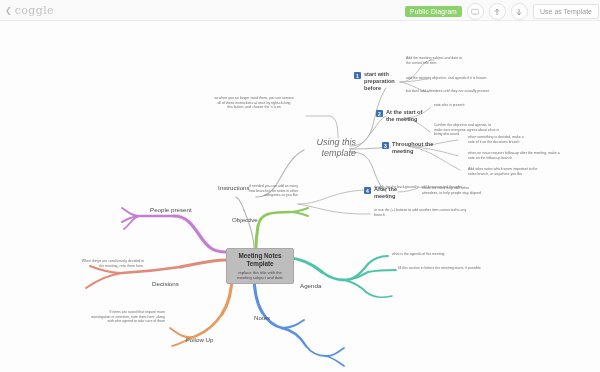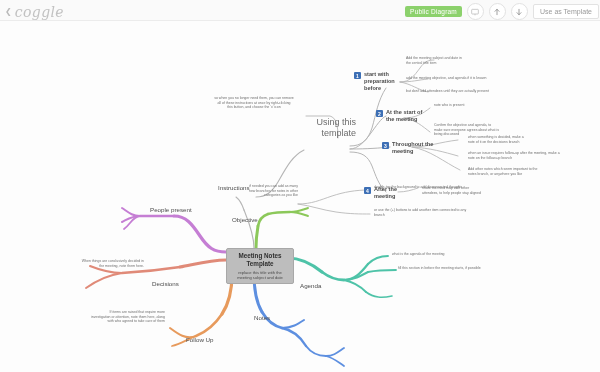--- a/index.html
+++ b/index.html
@@ -5,22 +5,22 @@
   html,body{margin:0;padding:0;background:#ffffff;}
   body{width:600px;height:372px;overflow:hidden;
        font-family:"Liberation Sans","DejaVu Sans",sans-serif;}
   #app{position:relative;width:600px;height:372px;background:#fdfdfd;}
 
   
   #topbar{position:absolute;left:0;top:0;width:600px;height:20px;
           background:#fafafa;border-bottom:1px solid #ececec;z-index:30;}
   #logo{position:absolute;left:5px;top:4px;display:flex;align-items:center;gap:3px;}
   #logo .chev{font-size:8px;color:#b9b9b9;line-height:1;}
-  #logo .word{font-size:14px;color:#c2c2c2;letter-spacing:.4px;
-              font-family:"DejaVu Serif",serif;font-style:italic;text-align:center;}
+  #logo .word{font-size:11px;color:#c2c2c2;letter-spacing:.4px;
+              font-family:"DejaVu Serif",serif;text-align:center;}
   #hdr-right{position:absolute;right:1px;top:3px;display:flex;align-items:center;gap:5px;}
   .badge{background:#8cd16c;color:#fff;font-size:6.5px;padding:2px 5px;border-radius:2px;
          letter-spacing:.2px;white-space:nowrap;}
   .rbtn{width:15px;height:15px;border:1px solid #e2e2e2;border-radius:50%;
         background:#fff;display:flex;align-items:center;justify-content:center;}
   .rbtn svg{display:block;}
   .tmpl{border:1px solid #e2e2e2;border-radius:2px;background:#fff;
         font-size:7px;color:#9a9a9a;padding:3px 6px;white-space:nowrap;}
 
   
@@ -157,21 +157,21 @@
       <div class="cs">replace this title with the meeting subject and date</div>
     </div>
 
     <div class="lbl branch" style="left:150px;top:186px;">People present</div>
     <div class="lbl branch" style="left:152px;top:260px;">Decisions</div>
     <div class="lbl branch" style="left:186px;top:316px;">Follow Up</div>
     <div class="lbl branch" style="left:218px;top:164px;">Instructions</div>
     <div class="lbl branch" style="left:232px;top:196px;">Objective</div>
     <div class="lbl branch" style="left:300px;top:262px;">Agenda</div>
     <div class="lbl branch" style="left:254px;top:294px;">Notes</div>
-    <div class="lbl big" style="left:300px;top:97px;width:56px;">Using this
+    <div class="lbl big" style="left:300px;top:117px;width:56px;font-style:italic;">Using this
 template</div>
 
     <div class="lbl leaf leaf-r" style="left:34px;top:239px;width:110px;">When things are conclusively decided in
 the meeting, note them here.</div>
     <div class="lbl leaf leaf-r" style="left:40px;top:290px;width:125px;">If items are raised that require more
 investigation or attention, note them here, along
 with who agreed to take care of them</div>
 
     <div class="lbl leaf" style="left:204px;top:76px;width:100px;text-align:center;">so when you no longer need them, you can remove
 all of these instructions at once by right-clicking

